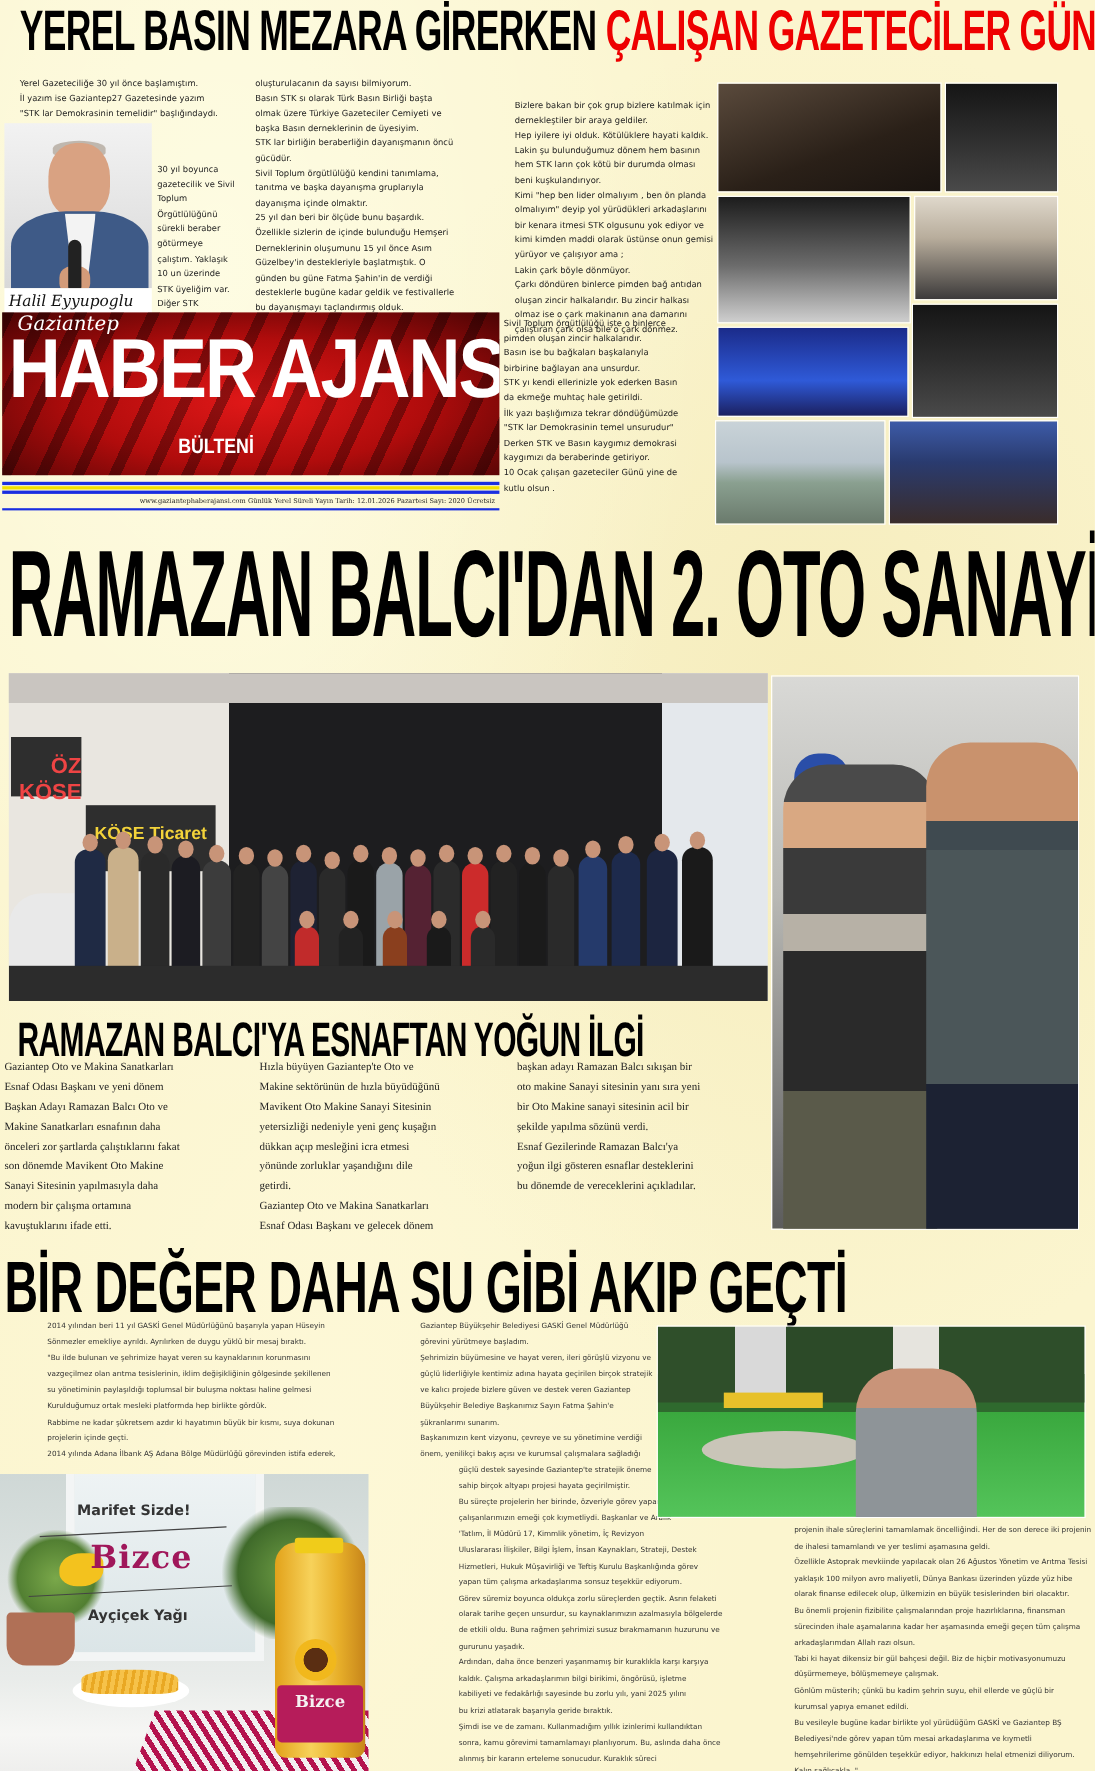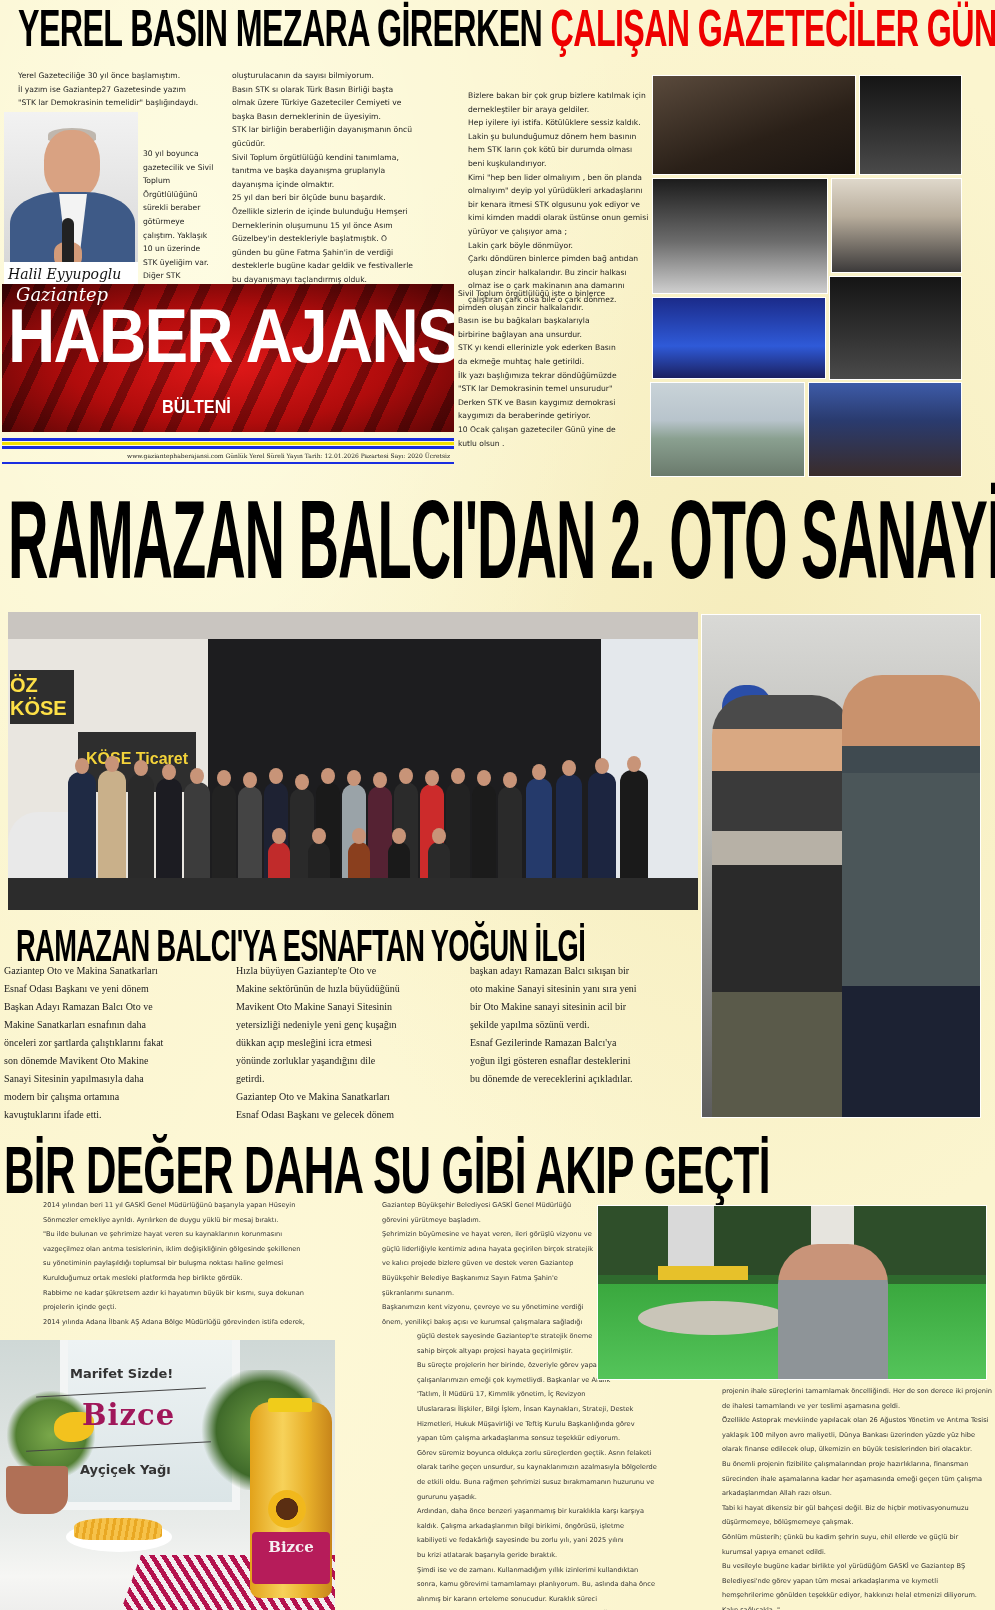--- a/index.html
+++ b/index.html
@@ -237,21 +237,21 @@
   <p>Derneklerinin oluşumunu 15 yıl önce Asım</p>
   <p>Güzelbey'in destekleriyle başlatmıştık. O</p>
   <p>günden bu güne Fatma Şahin'in de verdiği</p>
   <p>desteklerle bugüne kadar geldik ve festivallerle</p>
   <p>bu dayanışmayı taçlandırmış olduk.</p>
 </div>
 
 <div class="col-text" style="left:468px; top:69px; width:200px;margin-top:20px;">
   <p>Bizlere bakan bir çok grup bizlere katılmak için</p>
   <p>dernekleştiler bir araya geldiler.</p>
-  <p>Hep iyilere iyi istifa. Kötülüklere sessiz kaldık.</p>
+  <p>Hep iyilere iyi olduk. Kötülüklere hayati kaldık.</p>
   <p>Lakin şu bulunduğumuz dönem hem basının</p>
   <p>hem STK ların çok kötü bir durumda olması</p>
   <p>beni kuşkulandırıyor.</p>
   <p>Kimi "hep ben lider olmalıyım , ben ön planda</p>
   <p>olmalıyım" deyip yol yürüdükleri arkadaşlarını</p>
   <p>bir kenara itmesi STK olgusunu yok ediyor ve</p>
   <p>kimi kimden maddi olarak üstünse onun gemisi</p>
   <p>yürüyor ve çalışıyor ama ;</p>
   <p>Lakin çark böyle dönmüyor.</p>
   <p>Çarkı döndüren binlerce pimden bağ antıdan</p>
@@ -292,21 +292,21 @@
   <div class="s1"></div>
     <div class="s2"></div>
     <div class="s3"></div>
     <div class="s4"></div>
   <div class="tag">www.gaziantephaberajansi.com   Günlük Yerel Süreli Yayın   Tarih: 12.01.2026 Pazartesi Sayı: 2020 Ücretsiz</div>
 </div>
 
 <div class="headline" style="left:8px; top:484px; font-size:112px; transform:scaleX(0.5); color:#000; letter-spacing:-2px;">RAMAZAN BALCI'DAN 2. OTO SANAYİ SÖZÜ</div>
 
 <div class="photo ph-garage" style="left:8px; top:612px; width:690px; height:298px; border:none;">
-  <div class="abs" style="left:2px; top:58px; width:64px; height:54px; background:#2e2e2e; color:#fde047; font-weight:bold; font-size:20px; text-align:left; padding-top:4px;">
+  <div class="abs" style="left:2px; top:58px; width:64px; height:54px; background:#2e2e2e; color:#ef4444; font-weight:bold; font-size:20px; text-align:right; padding-top:16px;">
     <span>ÖZ KÖSE</span>
   </div>
   <div class="abs" style="left:70px; top:120px; width:118px; height:60px; background:#2e2e2e; color:#f3d33a; font-weight:bold; font-size:16px; text-align:center; padding-top:18px;">
     <span>KÖSE Ticaret</span>
   </div>
   <div class="abs" style="left:0; top:200px; width:70px; height:70px; background:#e9e9e9; border-radius:30px 10px 0 0;"></div>
   <div class="crowd">
     <div class="person" style="left:60px;width:28px;height:110px;background:#1f2a44;"></div>
     <div class="person" style="left:90px;width:28px;height:112px;background:#c9b08a;"></div>
     <div class="person" style="left:120px;width:26px;height:108px;background:#2a2a2a;"></div>

